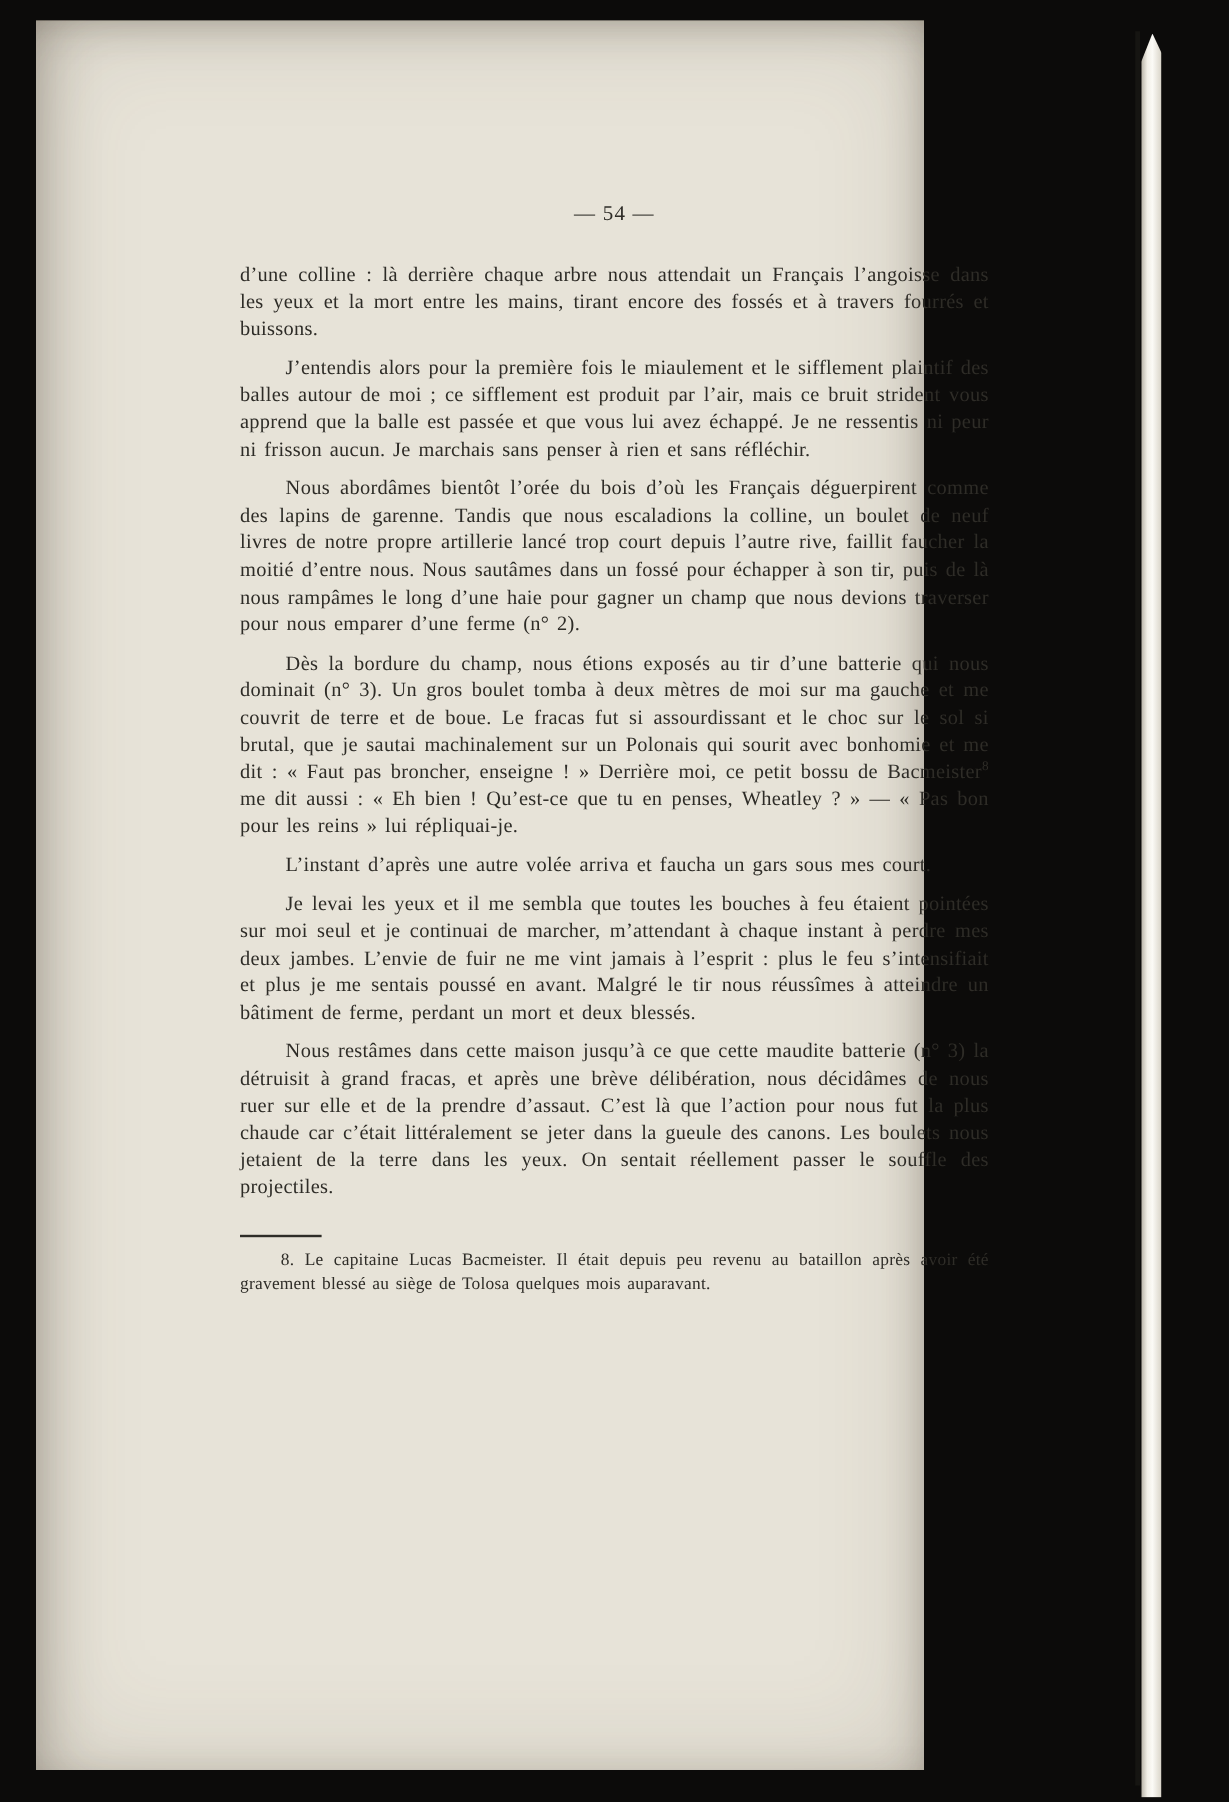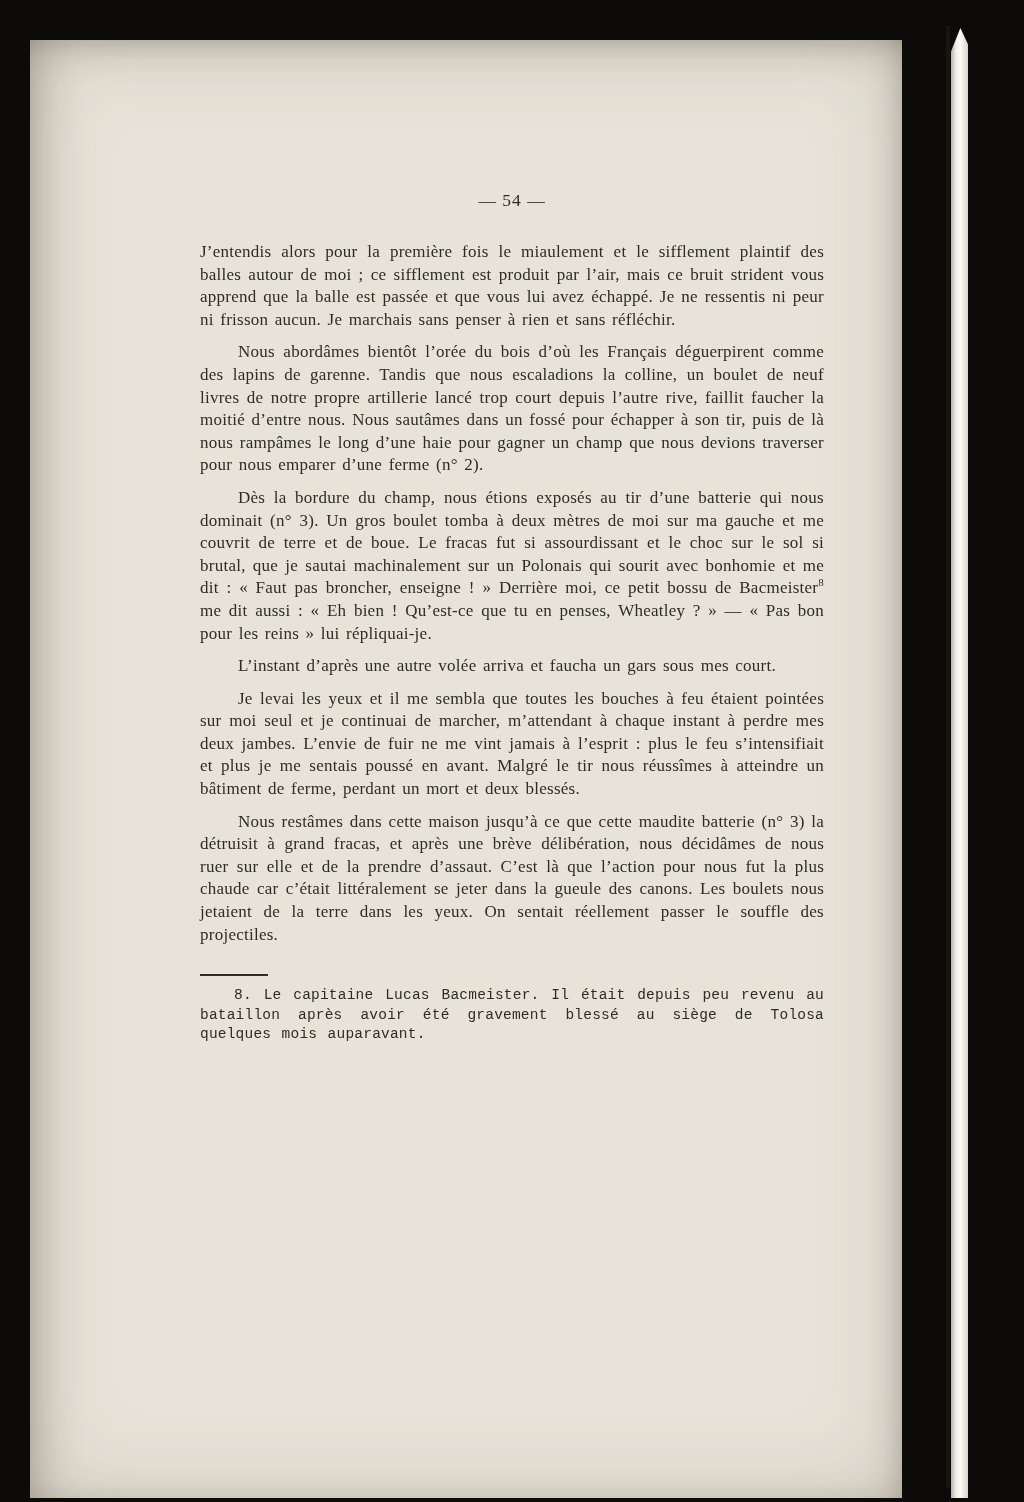--- a/index.html
+++ b/index.html
@@ -11,22 +11,22 @@
     position: relative;
     width: 1024px;
     height: 1502px;
     background: #0c0b0a;
     overflow: hidden;
     font-family: "Liberation Serif", "DejaVu Serif", serif;
   }
   .page {
     position: absolute;
     left: 30px;
-    top: 40px;
-    width: 872px;
+    top: 17px;
+    width: 740px;
     height: 1458px;
     background: var(--paper, #e7e3d8);
     box-shadow:
       inset 0 0 90px rgba(90, 80, 60, 0.18),
       inset 28px 0 50px -28px rgba(60, 50, 40, 0.38),
       inset -20px 0 34px -20px rgba(60, 50, 40, 0.30),
       inset 0 30px 40px -30px rgba(60, 50, 40, 0.25);
   }
   .content {
     position: absolute;
@@ -68,21 +68,20 @@
     margin: 0 0 10px 0;
   }
   .footnote-text {
     margin: 0;
     font-size: 14.5px;
     line-height: 19.5px;
     text-align: justify;
     text-indent: 34px;
     letter-spacing: 0.2px;
     word-spacing: 1.5px;
-    font-family: Liberation Mono, monospace;
   }
   .page-edge-shadow {
     position: absolute;
     left: 946px;
     top: 26px;
     width: 4px;
     height: 1462px;
     background: #161512;
   }
   .page-edge {
@@ -98,20 +97,21 @@
 </head>
 <body style="background: rgb(12, 11, 10);">
 
 <div class="scan">
   <div class="page">
     <div class="content">
       <div class="page-number">— 54 —</div>
 
       <div class="text-block">
 
+      <p class="para"><span>d’une colline : là derrière chaque arbre nous attendait un Français l’angoisse dans les yeux et la mort entre les mains, tirant encore des fossés et à travers fourrés et buissons.</span></p>
           <p class="para"><span>J’entendis alors pour la première fois le miaulement et le sifflement plaintif des balles autour de moi ; ce sifflement est produit par l’air, mais ce bruit strident vous apprend que la balle est passée et que vous lui avez échappé. Je ne ressentis ni peur ni frisson aucun. Je marchais sans penser à rien et sans réfléchir.</span></p>
           <p class="para"><span>Nous abordâmes bientôt l’orée du bois d’où les Français déguerpirent comme des lapins de garenne. Tandis que nous escaladions la colline, un boulet de neuf livres de notre propre artillerie lancé trop court depuis l’autre rive, faillit faucher la moitié d’entre nous. Nous sautâmes dans un fossé pour échapper à son tir, puis de là nous rampâmes le long d’une haie pour gagner un champ que nous devions traverser pour nous emparer d’une ferme (n° 2).</span></p>
           <p class="para"><span>Dès la bordure du champ, nous étions exposés au tir d’une batterie qui nous dominait (n° 3). Un gros boulet tomba à deux mètres de moi sur ma gauche et me couvrit de terre et de boue. Le fracas fut si assourdissant et le choc sur le sol si brutal, que je sautai machinalement sur un Polonais qui sourit avec bonhomie et me dit : « Faut pas broncher, enseigne ! » Derrière moi, ce petit bossu de Bacmeister</span><sup>8</sup><span> me dit aussi : « Eh bien ! Qu’est-ce que tu en penses, Wheatley ? » — « Pas bon pour les reins » lui répliquai-je.</span></p>
           <p class="para"><span>L’instant d’après une autre volée arriva et faucha un gars sous mes court.</span></p>
           <p class="para"><span>Je levai les yeux et il me sembla que toutes les bouches à feu étaient pointées sur moi seul et je continuai de marcher, m’attendant à chaque instant à perdre mes deux jambes. L’envie de fuir ne me vint jamais à l’esprit : plus le feu s’intensifiait et plus je me sentais poussé en avant. Malgré le tir nous réussîmes à atteindre un bâtiment de ferme, perdant un mort et deux blessés.</span></p>
           <p class="para"><span>Nous restâmes dans cette maison jusqu’à ce que cette maudite batterie (n° 3) la détruisit à grand fracas, et après une brève délibération, nous décidâmes de nous ruer sur elle et de la prendre d’assaut. C’est là que l’action pour nous fut la plus chaude car c’était littéralement se jeter dans la gueule des canons. Les boulets nous jetaient de la terre dans les yeux. On sentait réellement passer le souffle des projectiles.</span></p>
         </div>
 
       <div class="footnote">
         <hr class="footnote-rule">

